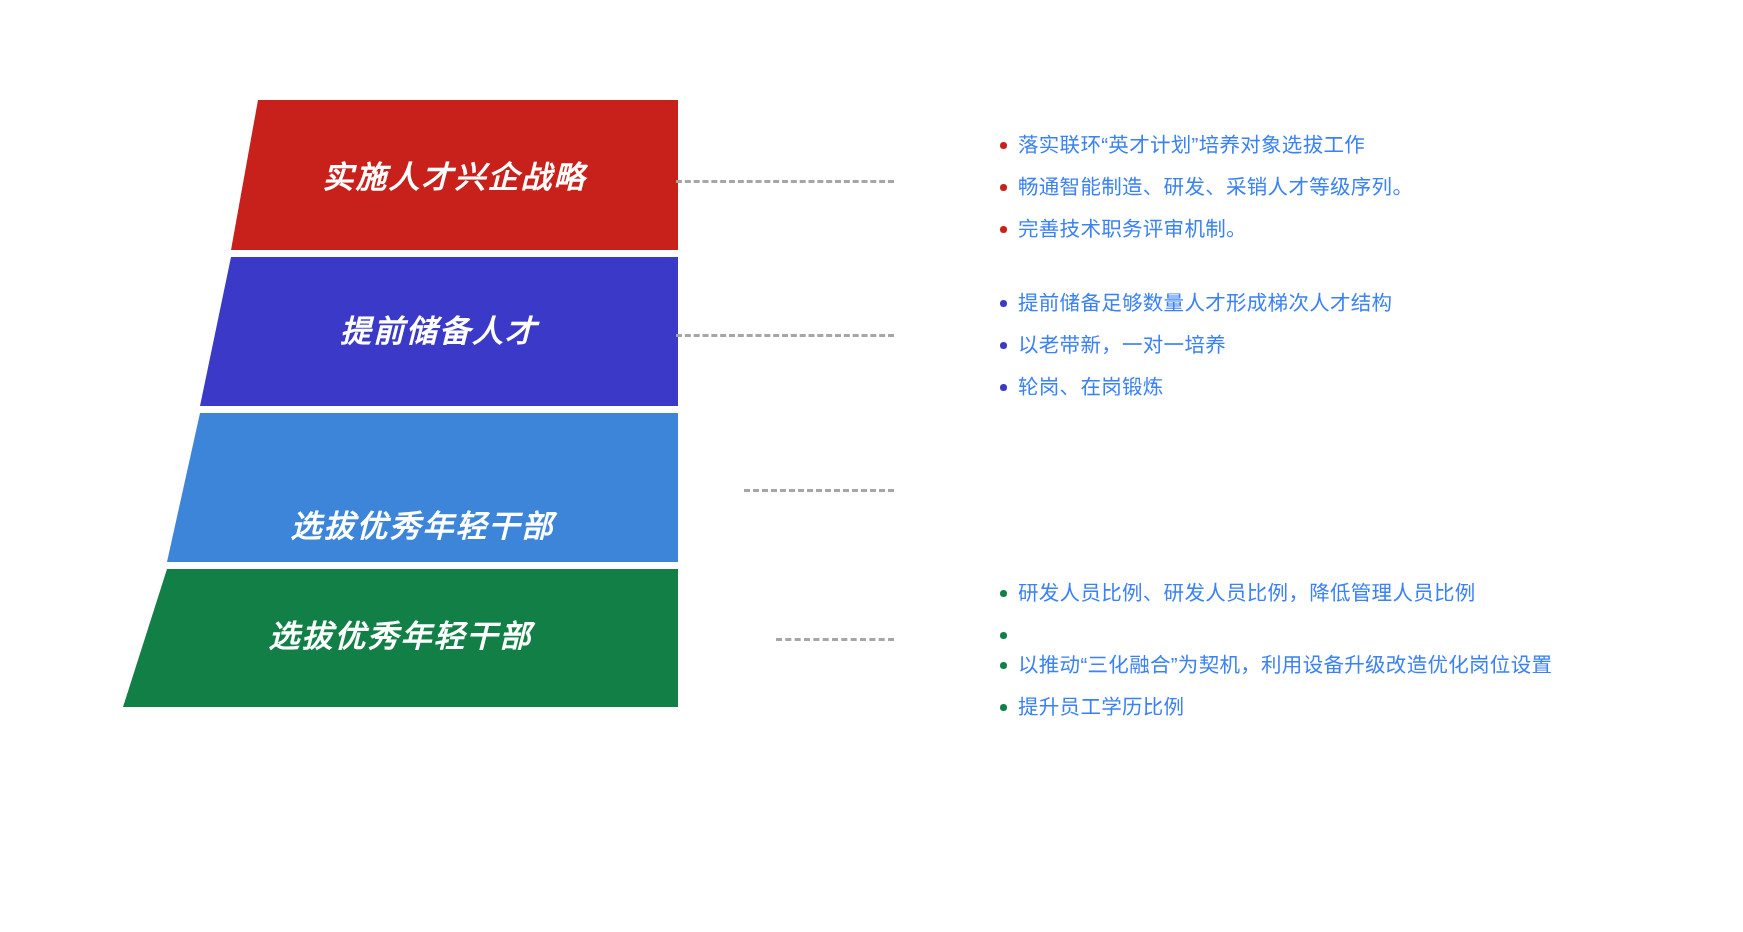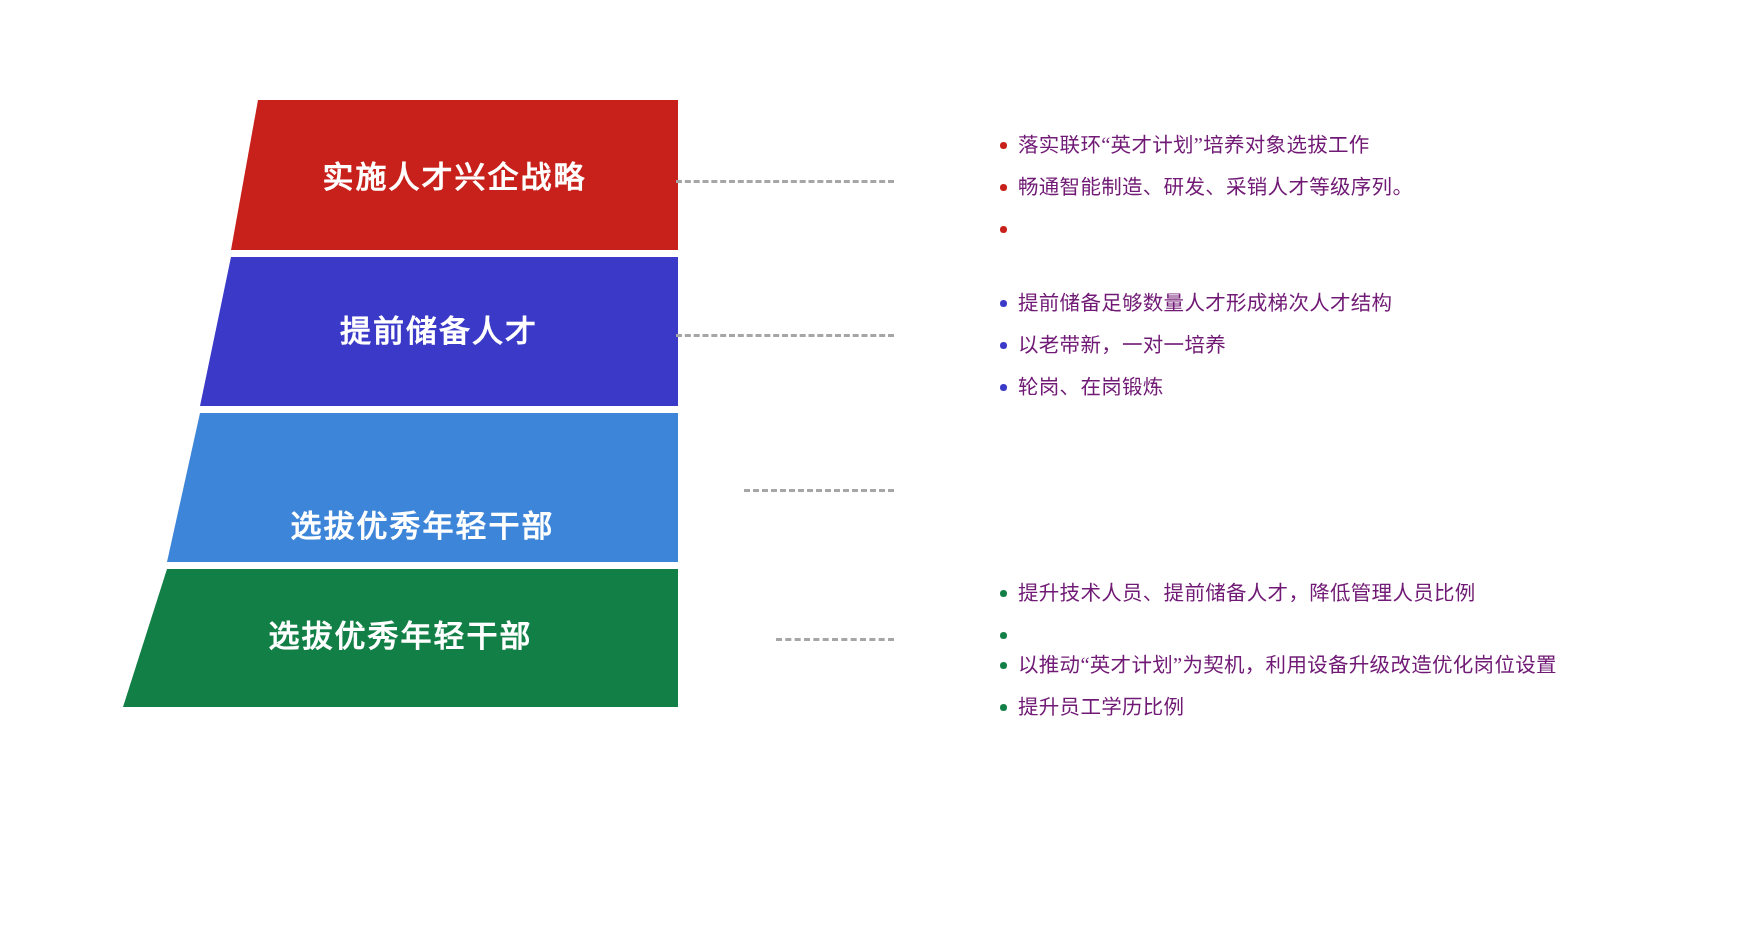--- a/index.html
+++ b/index.html
@@ -25,20 +25,21 @@
     background: #ffffff;
   }
 
   
   .pyramid-area {
     position: absolute;
     left: 0;
     top: 0;
     width: 900px;
     height: 932px;
+    font-style: italic;
   }
   .pyramid-svg {
     position: absolute;
     left: 0;
     top: 0;
   }
   .band-label {
     position: absolute;
     color: #ffffff;
     font-weight: bold;
@@ -74,22 +75,22 @@
     flex: 0 0 auto;
     width: 7px;
     height: 7px;
     border-radius: 50%;
     margin-top: 12px;
     margin-right: 11px;
   }
   .bullet-text {
     font-size: 20.5px;
     line-height: 1.5;
-    color: #701a75;
-    font-family: Liberation Serif, serif;
+    color: #3b82f6;
+    font-family: Liberation Sans, sans-serif;
     letter-spacing: 0.3px;
   }
 </style>
 </head>
 <body>
 
 <div id="canvas">
 
   <div class="pyramid-area">
     <svg class="pyramid-svg" width="900" height="932" viewBox="0 0 900 932">
@@ -114,20 +115,21 @@
     <div class="bullet-item">
       <span class="bullet-dot" style="background:#c8201a;"></span>
       <span class="bullet-text">落实联环“英才计划”培养对象选拔工作</span>
     </div>
     <div class="bullet-item">
       <span class="bullet-dot" style="background:#c8201a;"></span>
       <span class="bullet-text">畅通智能制造、研发、采销人才等级序列。</span>
     </div>
     <div class="bullet-item">
       <span class="bullet-dot" style="background:#c8201a;"></span>
+      <span class="bullet-text">完善技术职务评审机制。</span>
     </div>
   </div>
 
   <div class="bullet-group" style="top:288px;">
     <div class="bullet-item">
       <span class="bullet-dot" style="background:#3a39c8;"></span>
       <span class="bullet-text">提前储备足够数量人才形成梯次人才结构</span>
     </div>
     <div class="bullet-item">
       <span class="bullet-dot" style="background:#3a39c8;"></span>
@@ -136,28 +138,28 @@
     <div class="bullet-item">
       <span class="bullet-dot" style="background:#3a39c8;"></span>
       <span class="bullet-text">轮岗、在岗锻炼</span>
     </div>
   </div>
 
 
   <div class="bullet-group" style="top:578px;">
     <div class="bullet-item">
       <span class="bullet-dot" style="background:#128046;"></span>
-      <span class="bullet-text">提升技术人员、提前储备人才，降低管理人员比例</span>
+      <span class="bullet-text">研发人员比例、研发人员比例，降低管理人员比例</span>
     </div>
     <div class="bullet-item">
       <span class="bullet-dot" style="background:#128046;"></span>
     </div>
     <div class="bullet-item">
       <span class="bullet-dot" style="background:#128046;"></span>
-      <span class="bullet-text">以推动“英才计划”为契机，利用设备升级改造优化岗位设置</span>
+      <span class="bullet-text">以推动“三化融合”为契机，利用设备升级改造优化岗位设置</span>
     </div>
     <div class="bullet-item">
       <span class="bullet-dot" style="background:#128046;"></span>
       <span class="bullet-text">提升员工学历比例</span>
     </div>
   </div>
 
 </div>
 
 </body></html>

